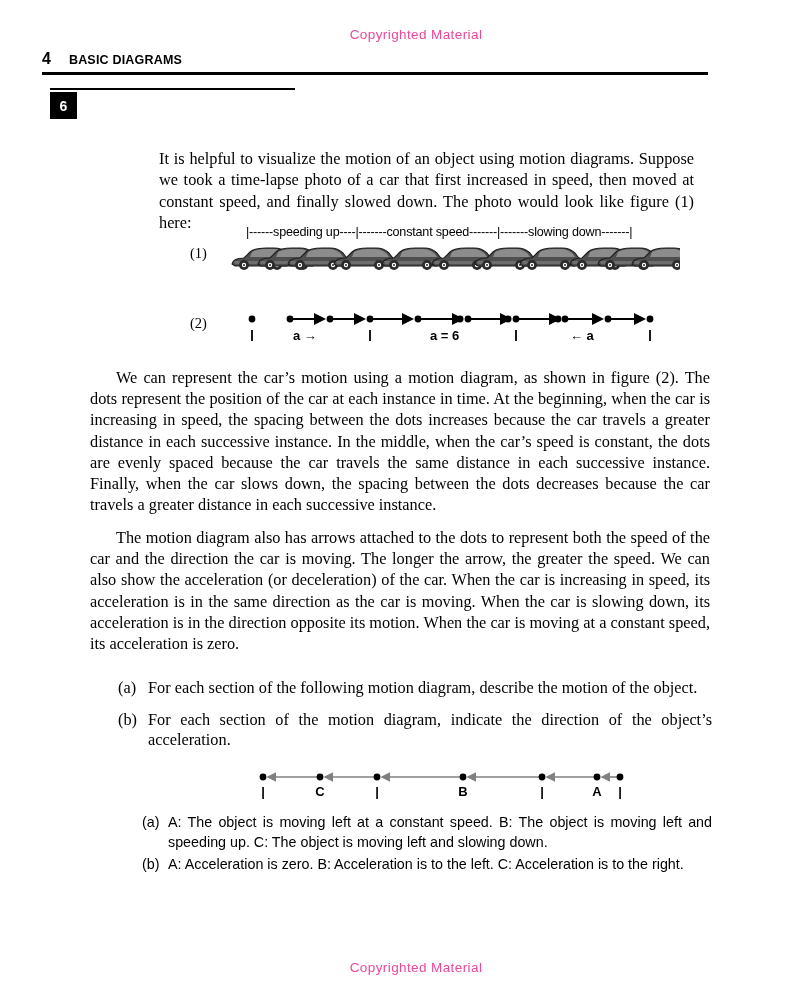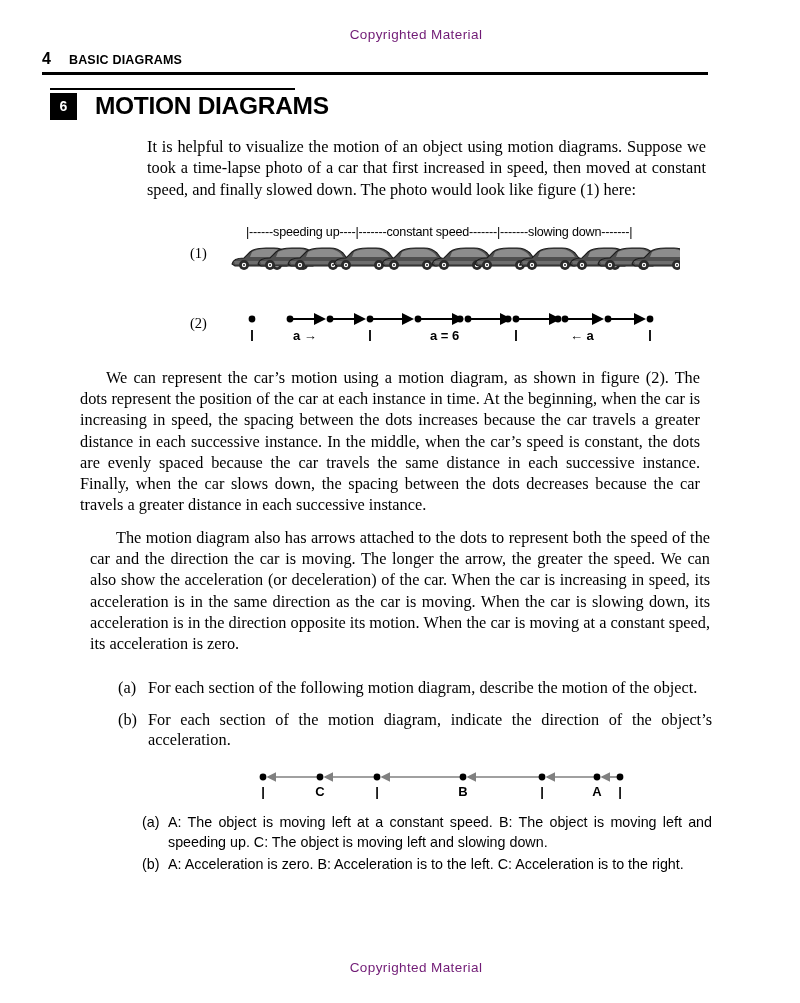--- a/index.html
+++ b/index.html
@@ -23,21 +23,21 @@
 
   
   .watermark {
     position: absolute;
     left: 0;
     right: 0;
     text-align: center;
     font-family: "Liberation Sans", sans-serif;
     font-size: 13.5px;
     letter-spacing: 0.4px;
-    color: #701a75;
+    color: #ec4899;
     padding-left: 32px;
   }
   .watermark.top { top: 27px; }
   .watermark.bottom { top: 960px; }
 
   
   .runhead {
     position: absolute;
     left: 42px;
     top: 50px;
@@ -109,29 +109,29 @@
   }
   p.body.indent { text-indent: 26px; }
 
   .para-intro {
     position: absolute;
     left: 143px;
     top: 132px;
     width: 567px;
   }
   .para-intro p {
-    margin: 4px;
+    margin: 16px;
     font-size: 16.3px;
     line-height: 21.3px;
     text-align: justify;
   }
 
   .para-block2 {
     position: absolute;
-    left: 80px;
+    left: 90px;
     top: 367px;
     width: 620px;
   }
   .para-block3 {
     position: absolute;
     left: 90px;
     top: 527px;
     width: 620px;
   }
 
@@ -241,21 +241,20 @@
 
   <div class="runhead">
     <span class="folio">4</span>
     <span class="booktitle">BASIC DIAGRAMS</span>
   </div>
   <div class="runhead-rule"></div>
 
   <div class="chap-rule"></div>
   <div class="chap">
     <span class="chap-num">6</span>
-    <span class="chap-title">MOTION DIAGRAMS</span>
   </div>
 
   <div class="para-intro">
     <p>It is helpful to visualize the motion of an object using motion diagrams. Suppose we took a time-lapse photo of a car that first increased in speed, then moved at constant speed, and finally slowed down. The photo would look like figure (1) here:</p>
   </div>
 
   <div class="fig1">
     <span class="fig-label fig1-label">(1)</span>
     <span class="fig1-scale">|------speeding up----|-------constant speed-------|-------slowing down-------|</span>
     <svg class="fig1-cars" width="490" height="60" viewBox="0 0 490 60" style="position:absolute;left:0;top:0;">

